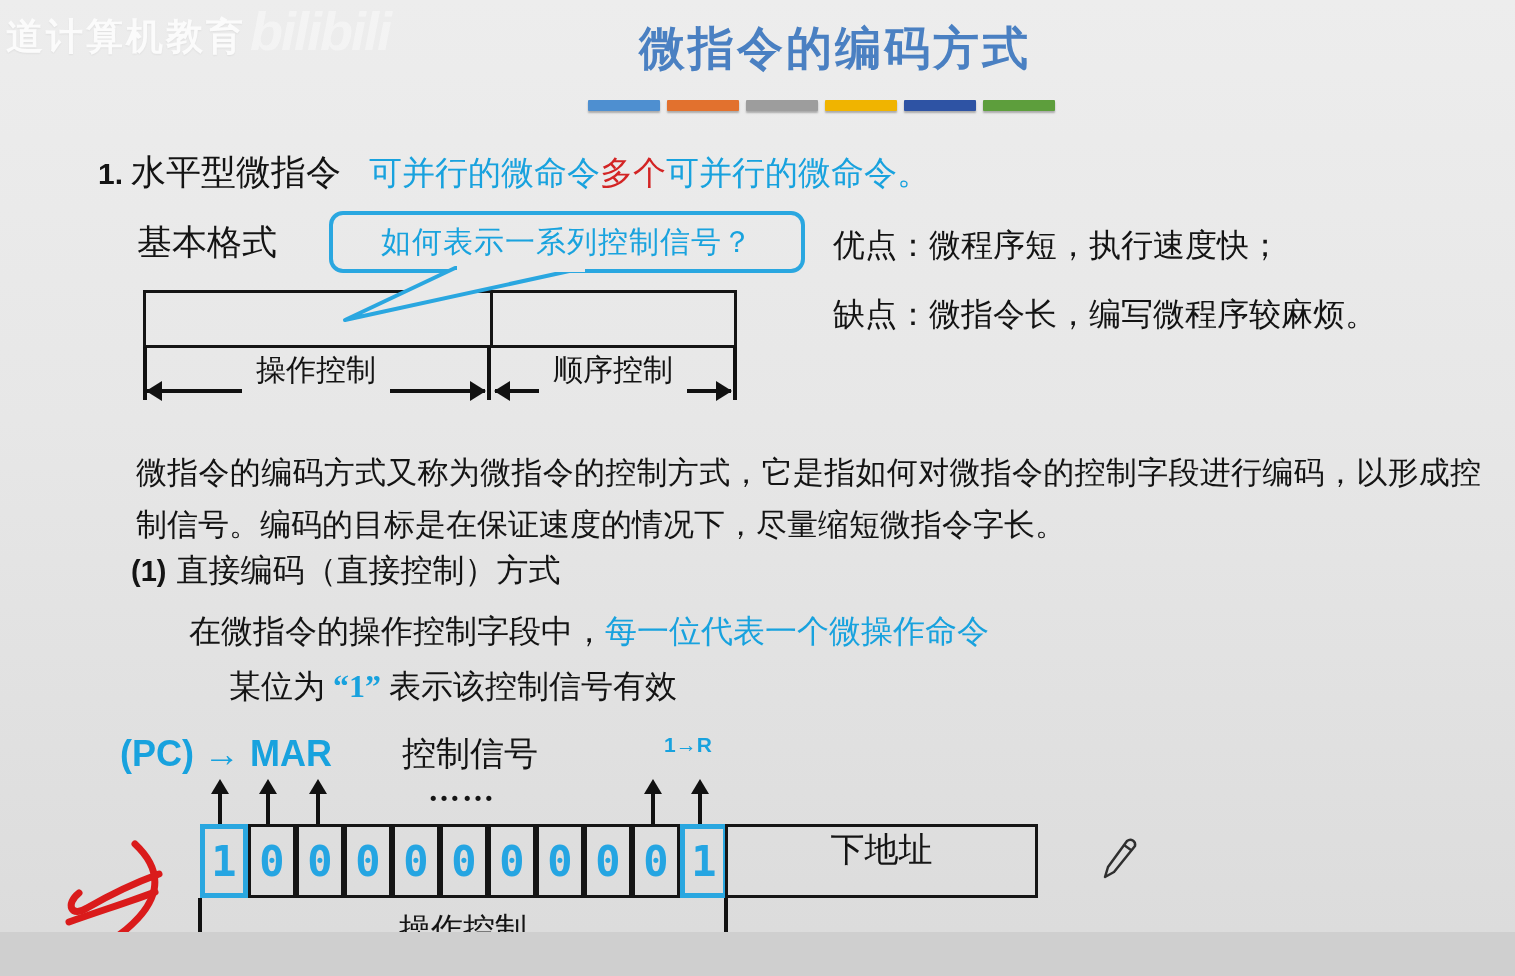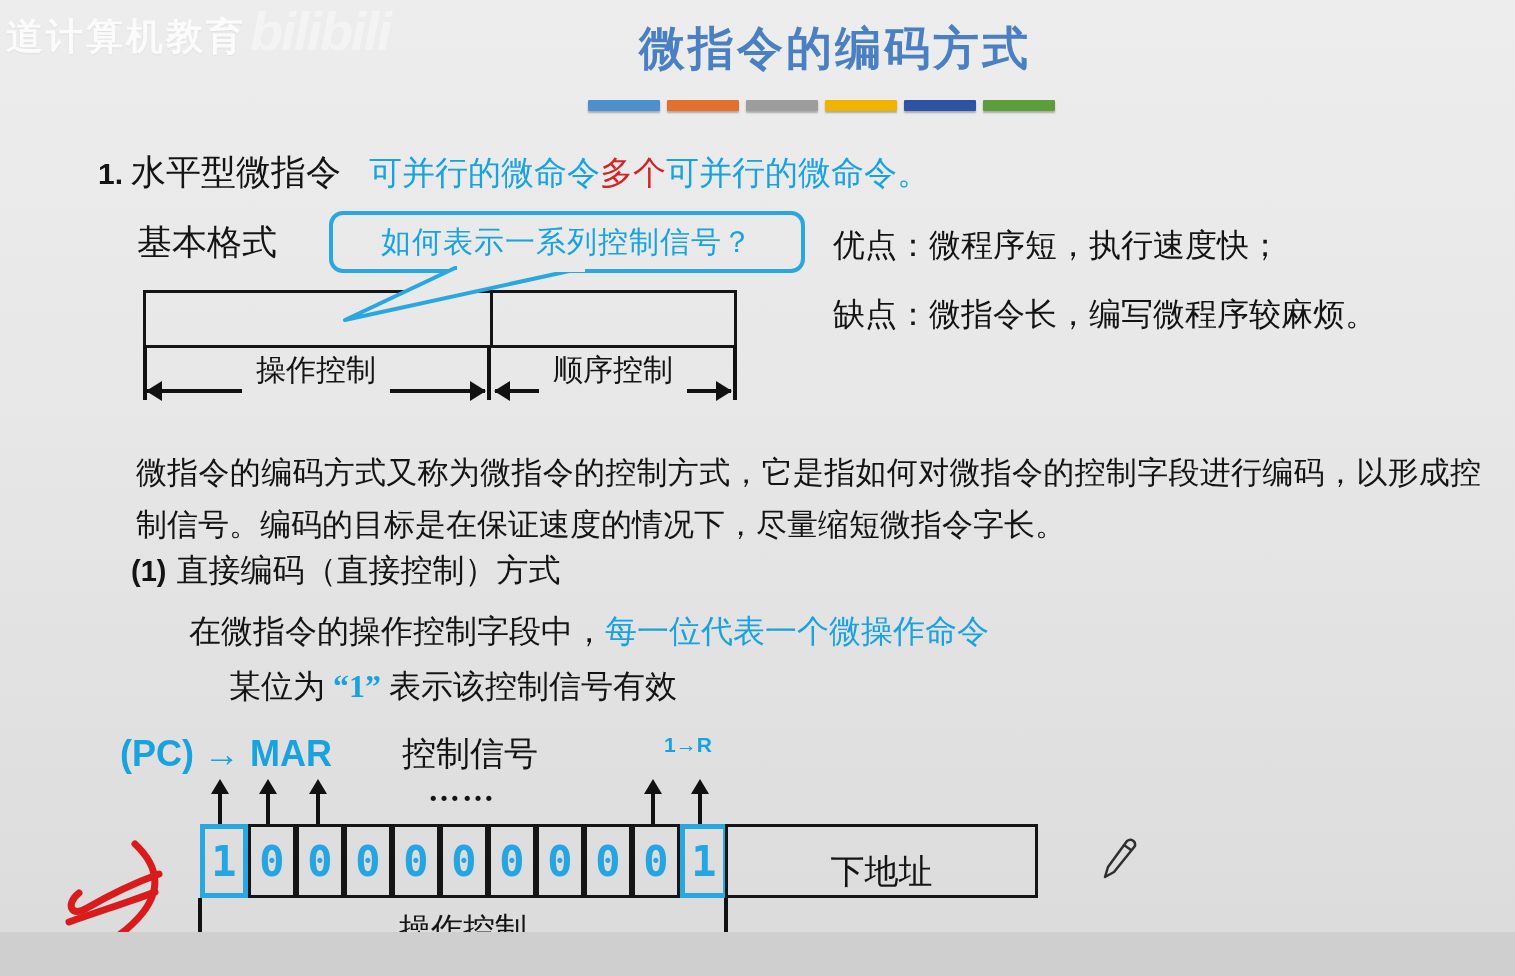--- a/index.html
+++ b/index.html
@@ -62,21 +62,21 @@
   .uparr::before{content:"";position:absolute;left:50%;transform:translateX(-50%);top:0;
     border-left:9px solid transparent;border-right:9px solid transparent;border-bottom:15px solid #111;}
   .uparr::after{content:"";position:absolute;left:50%;transform:translateX(-50%);
     top:12px;bottom:0;width:4px;background:#111;}
   .bit-row{left:200px;top:824px;display:flex;}
   .bit{width:48px;height:74px;box-sizing:border-box;border:3px solid #151515;
     display:flex;align-items:center;justify-content:center;
     font-family:"DejaVu Sans Mono",monospace;font-weight:bold;font-size:42px;color:#25a5e2;}
   .bit.hl{border:5px solid #2aa7e0;}
   .next-addr{left:725px;top:824px;width:313px;height:74px;box-sizing:border-box;
-    border:3px solid #151515;display:flex;align-items:flex-end;justify-content:center;font-size:34px;}
+    border:3px solid #151515;display:flex;align-items:flex-start;justify-content:center;font-size:34px;}
   .pencil{left:1100px;top:836px;}
 </style>
 </head>
 <body>
 
 <div class="slide">
 
   <div class="abs wm-channel">道计算机教育</div>
   <div class="abs wm-bili">bilibili</div>
 

